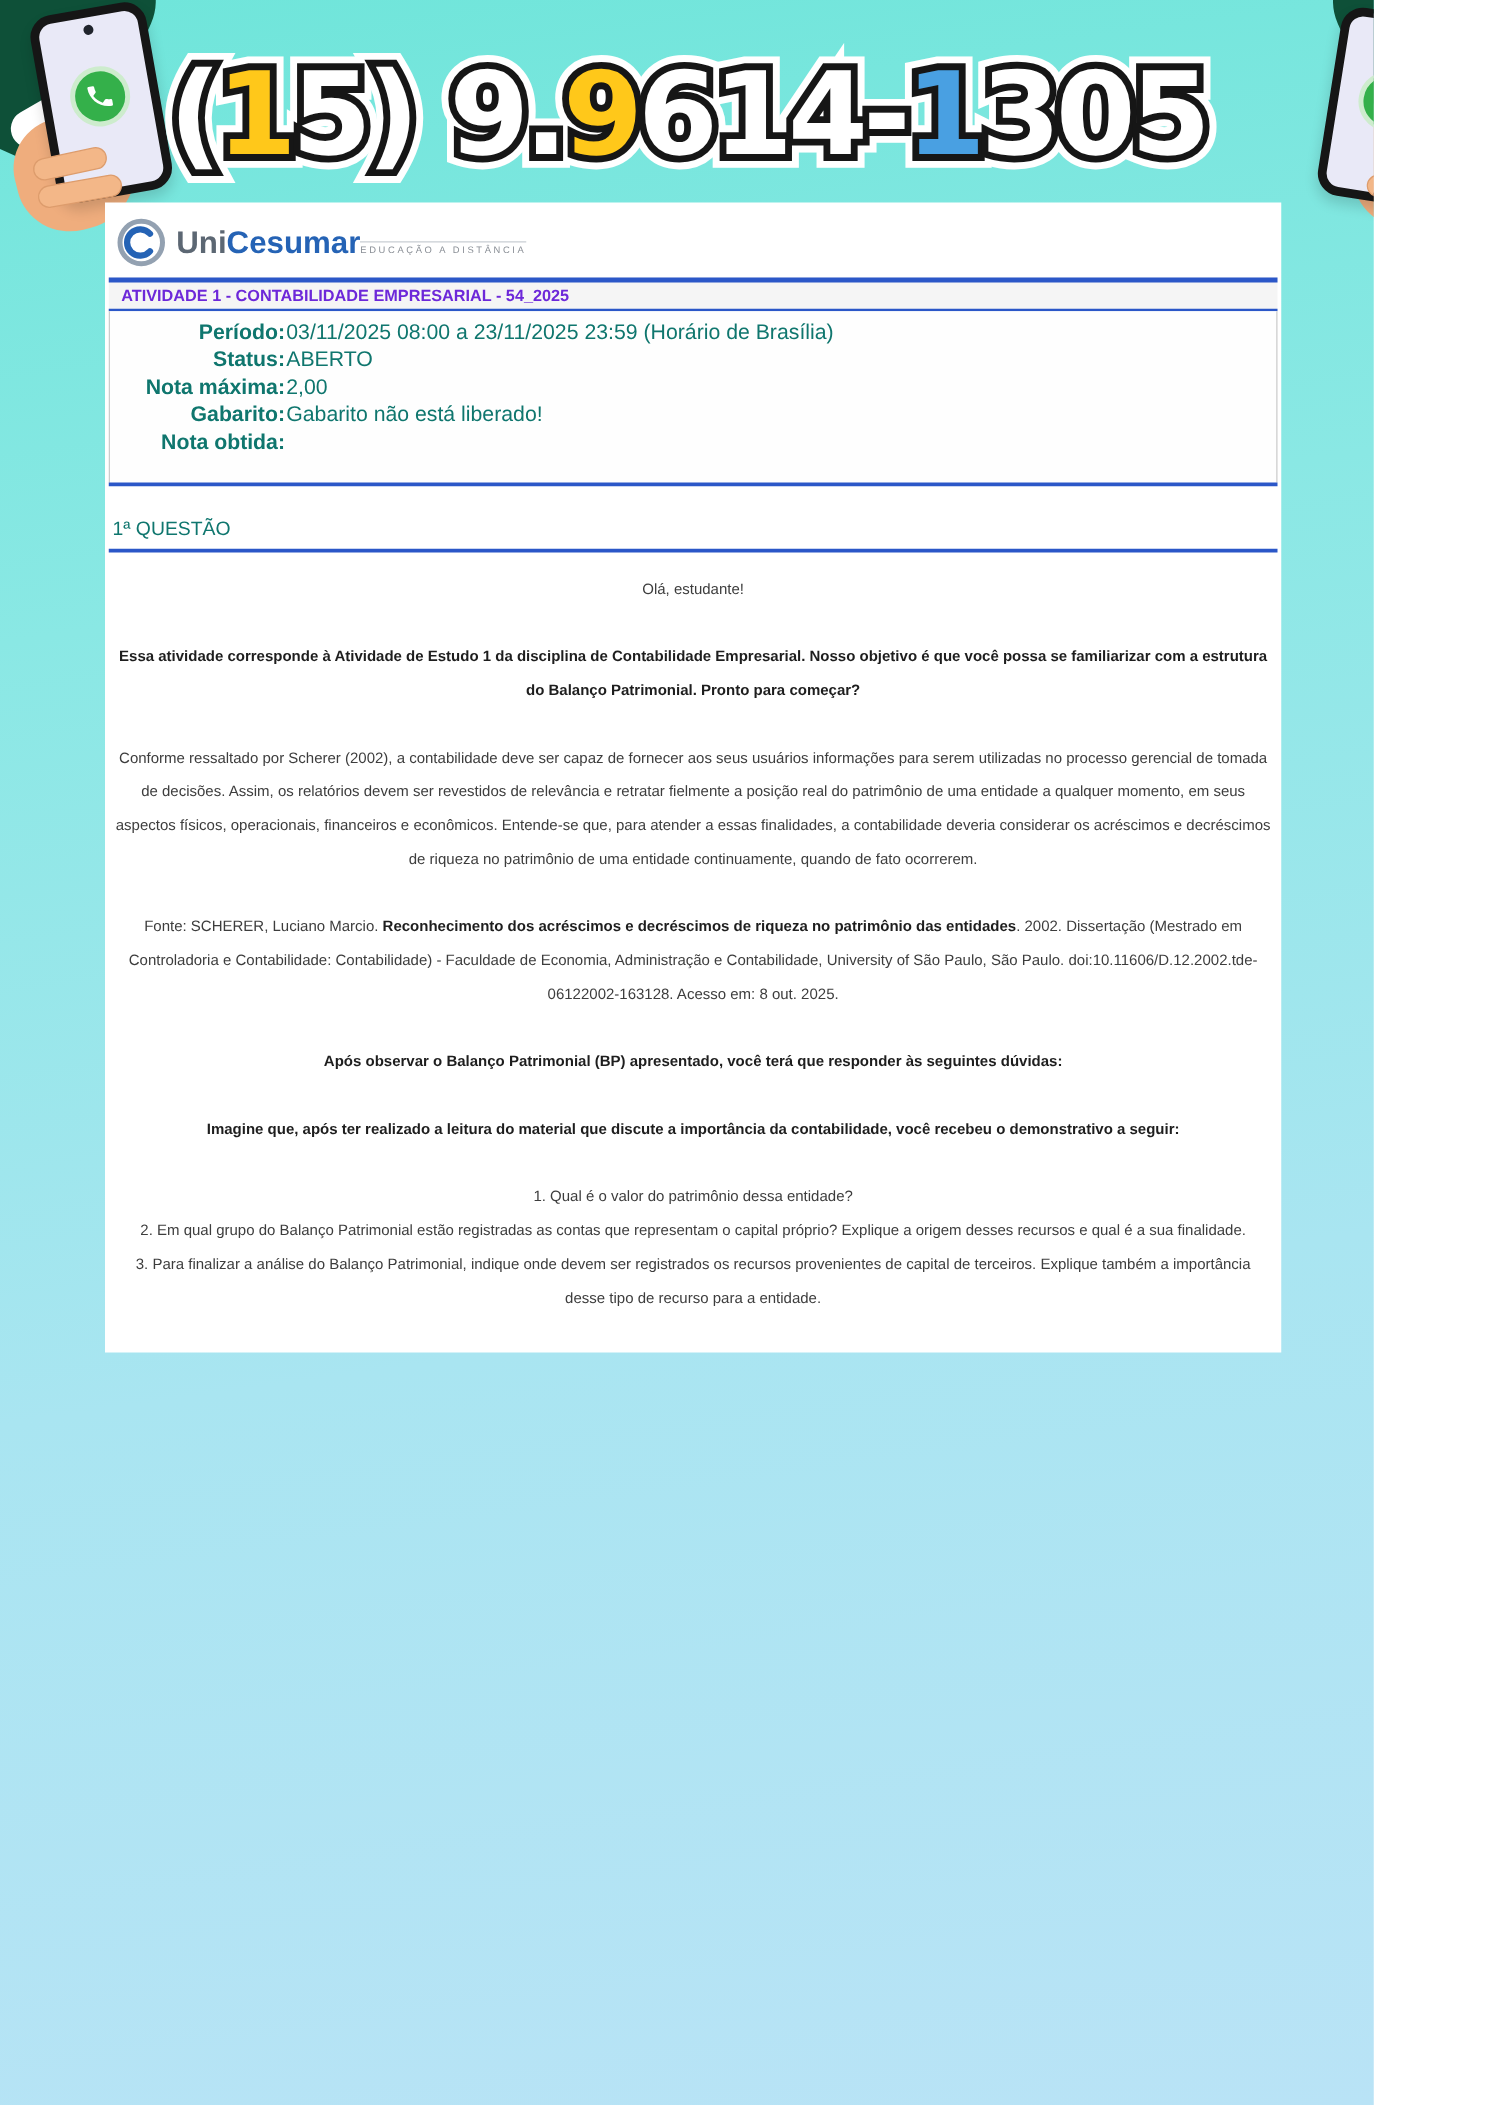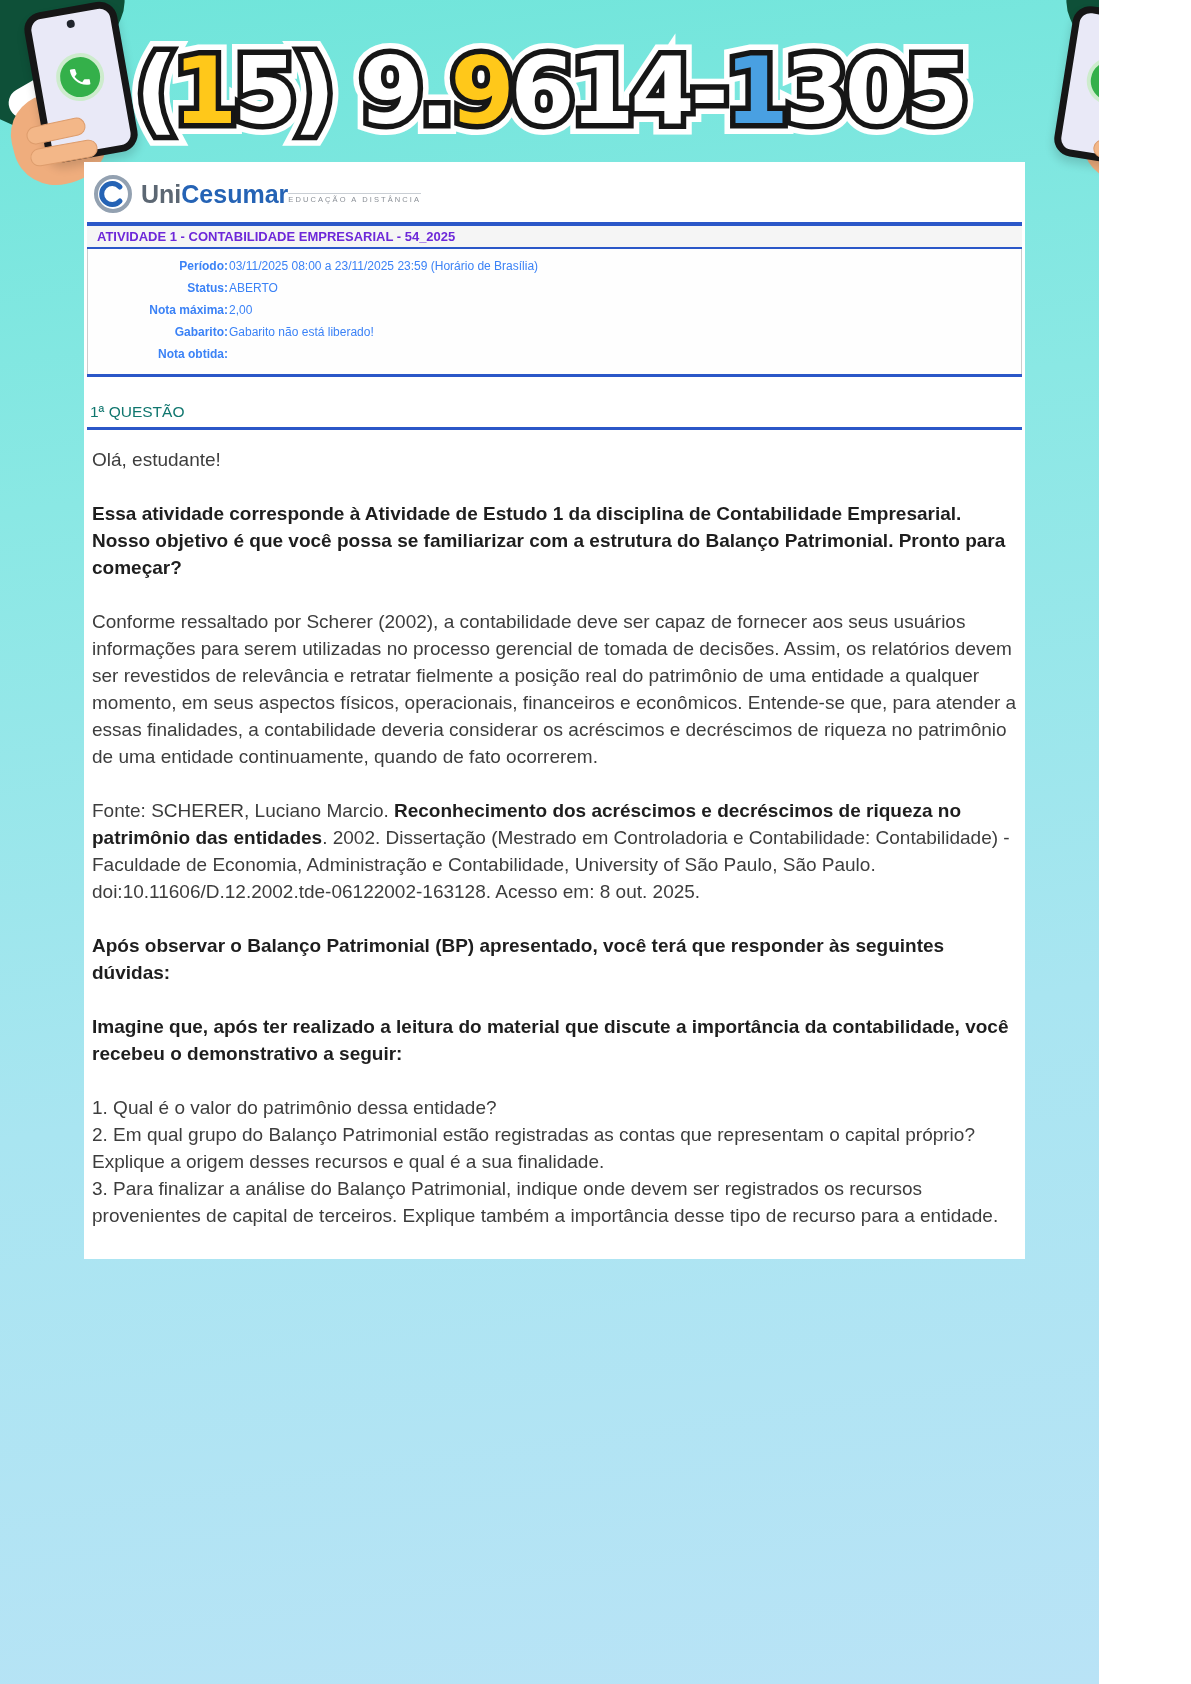--- a/index.html
+++ b/index.html
@@ -95,37 +95,37 @@
   .title-bar {
     border-top:4px solid var(--accent-blue, #2b57c8);
     border-bottom:2px solid var(--accent-blue, #2b57c8);
     background:#f5f5f5;
     padding:3px 10px;
     font-size:13px; font-weight:bold; color:#6d28d9;
   }
 
   .meta-box {
     border:1px solid #cccccc; border-top:none; border-bottom:none;
-    padding:6px 10px 9px 0;
-    font-size:12px; color:#3b82f6; background:#fefefe;
+    padding:6px 10px 21px 0;
+    font-size:17px; color:#0f766e; background:#fefefe;
   }
   .meta-row { display:flex; line-height:22px; }
   .meta-label { width:140px; flex:none; text-align:right; font-weight:bold; }
   .meta-value { flex:1; padding-left:1px; }
 
   .rule-blue { height:3px; background:var(--accent-blue, #2b57c8); }
 
   .question-heading {
     margin-top:26px;
     font-size:15.5px; color:#0f766e; font-weight:400;
     padding:0 3px 6px 3px;
     border-bottom:3px solid var(--accent-blue, #2b57c8);
   }
 
-  .question-body { padding:16px 5px 0 5px; font-size:19px; line-height:27px; color:#3d3d3d; }
+  .question-body { padding:16px 5px 0 5px; font-size:12px; line-height:27px; color:#3d3d3d;text-align:center; }
   .question-body p.para { margin:0 0 27px 0; }
   .question-body p.para.tight { margin:0; }
   .question-body strong { color:#1e1e1e; }
 </style>
 </head>
 <body>
 
 <div class="page" style="--accent-blue: #2b57c8; --digit-yellow: #ffc81a; --digit-blue: #49a0e2; --call-green: #34b04a;">
 
   <div class="banner">

